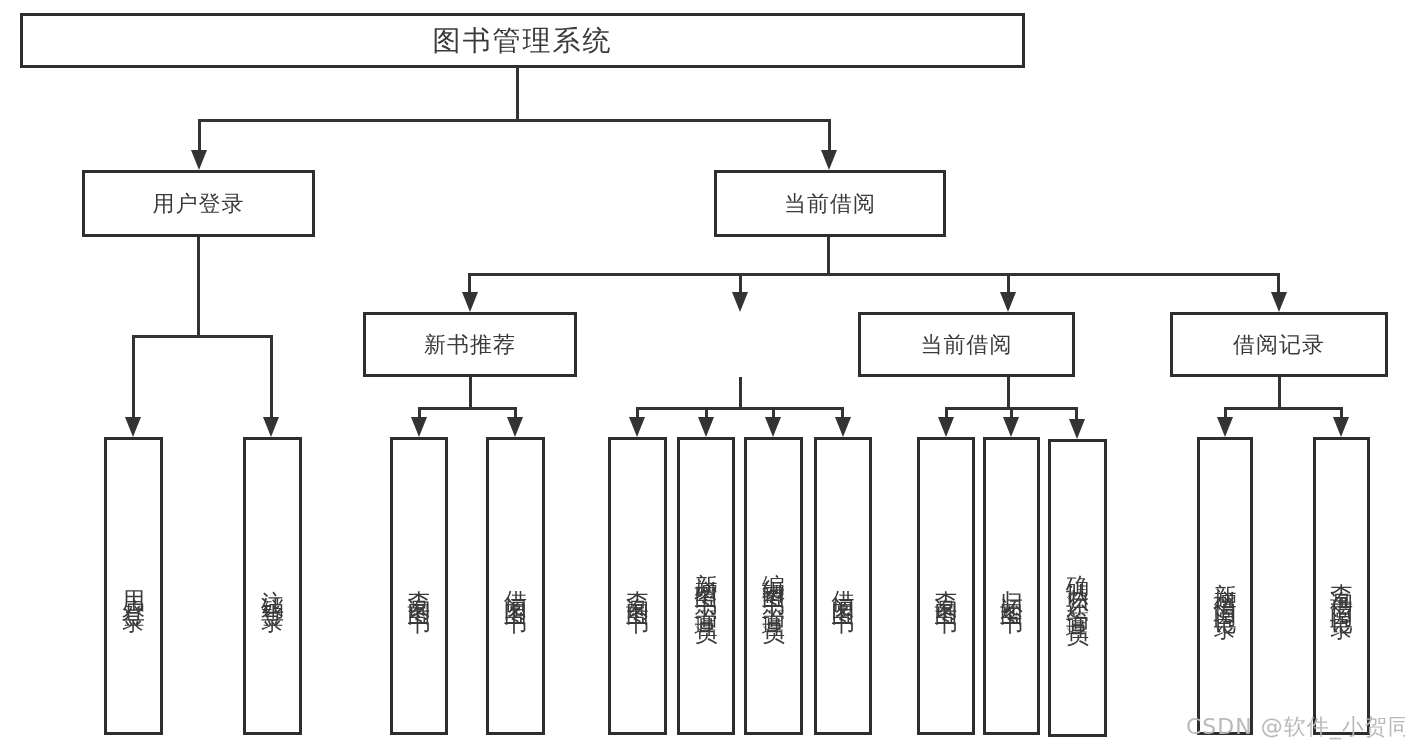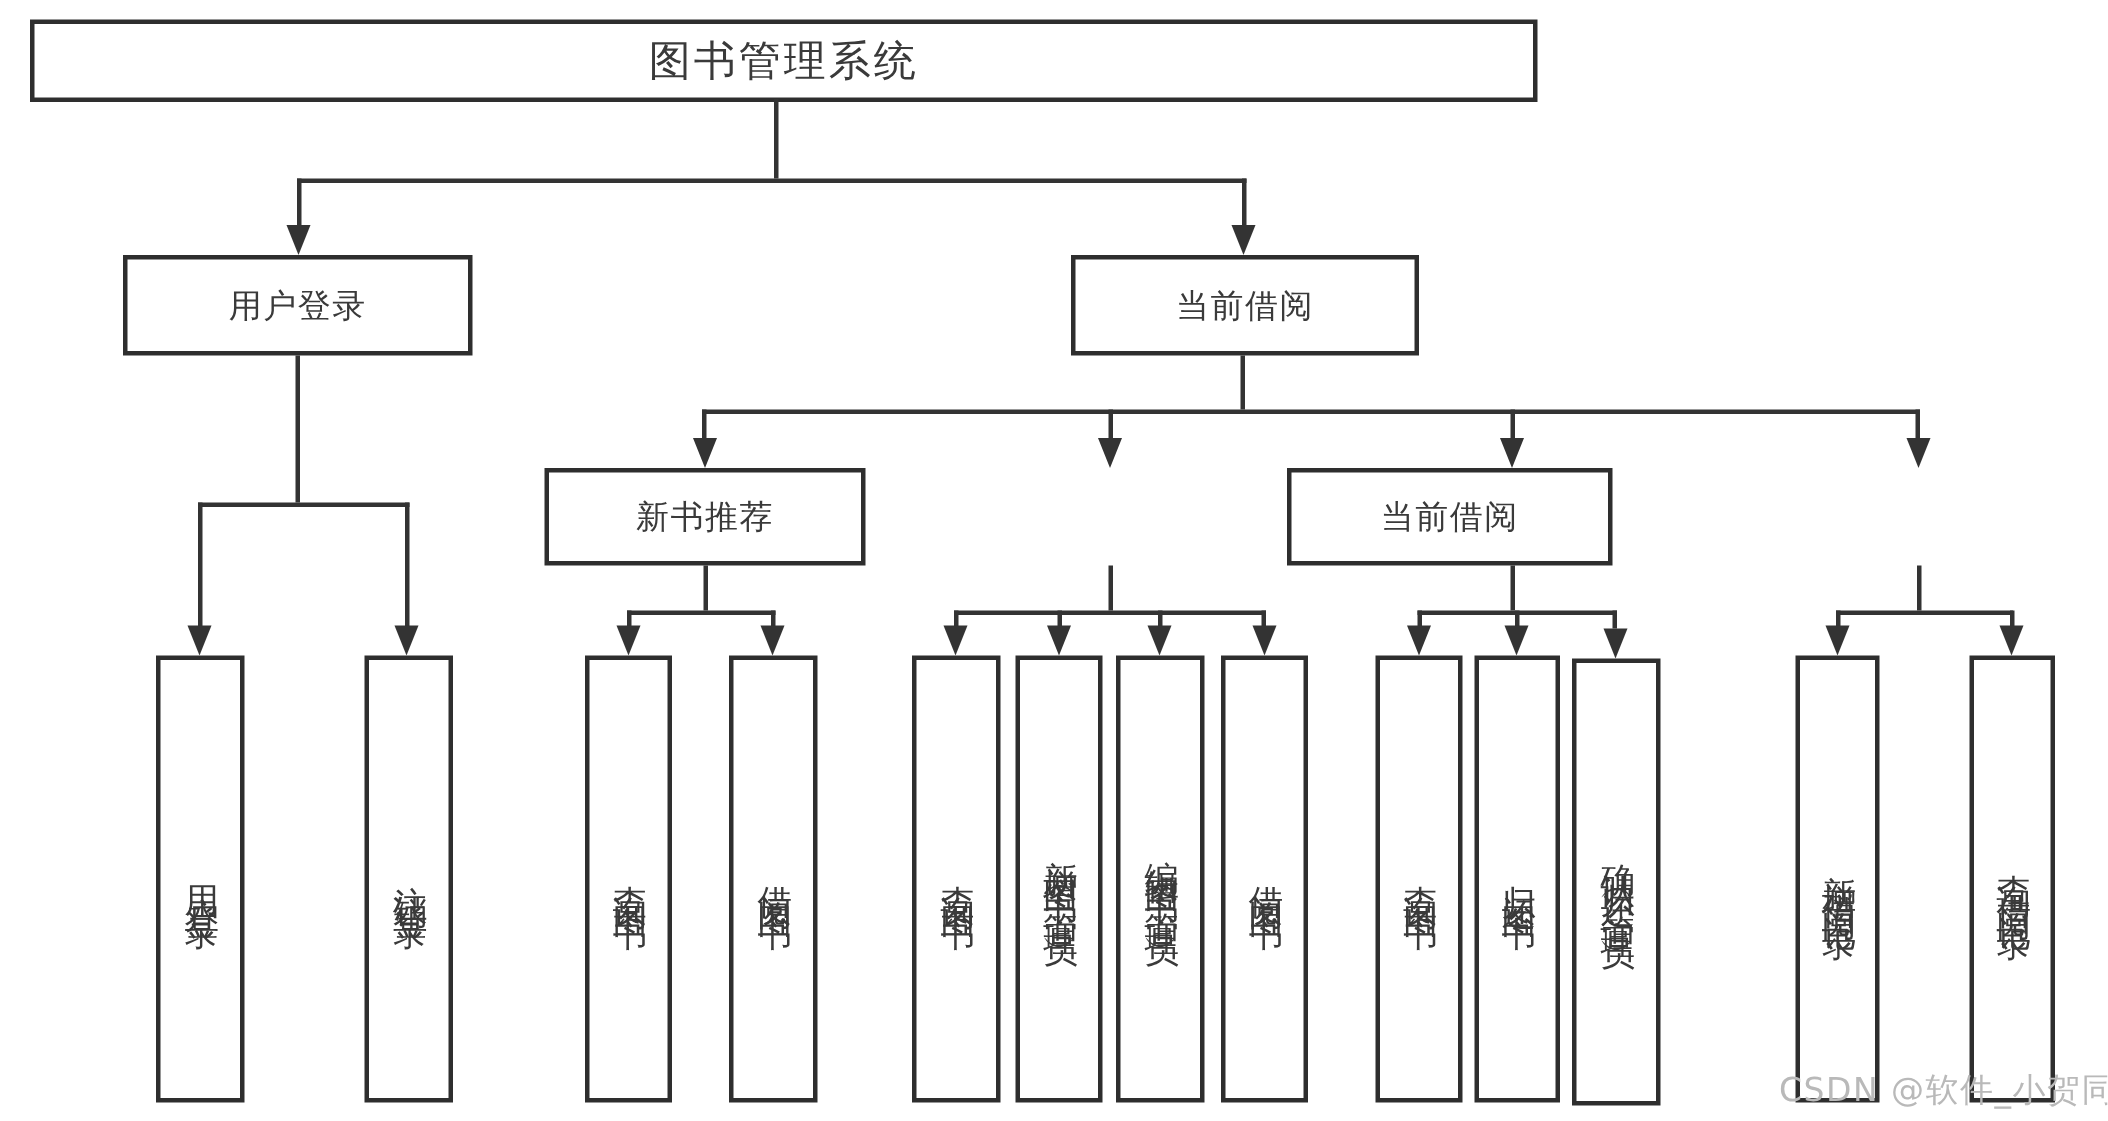--- a/index.html
+++ b/index.html
@@ -69,20 +69,23 @@
   </div>
   <div class="box" style="left:714px; top:170px; width:232px; height:67px;">
     <span class="hlabel">当前借阅</span>
   </div>
 
   <div class="box" style="left:363px; top:312px; width:214px; height:65px;">
     <span class="hlabel">新书推荐</span>
   </div>
   <div class="box" style="left:858px; top:312px; width:217px; height:65px;">
     <span class="hlabel">当前借阅</span>
+  </div>
+  <div class="box" style="left:1170px; top:312px; width:218px; height:65px;">
+    <span class="hlabel">借阅记录</span>
   </div>
 
   <div class="box vbox" style="left:104px; top:437px; width:59px; height:298px;">
     <span class="vtext">用户登录</span>
   </div>
   <div class="box vbox" style="left:243px; top:437px; width:59px; height:298px;">
     <span class="vtext">注销登录</span>
   </div>
 
   <div class="box vbox" style="left:390px; top:437px; width:58px; height:298px;">

